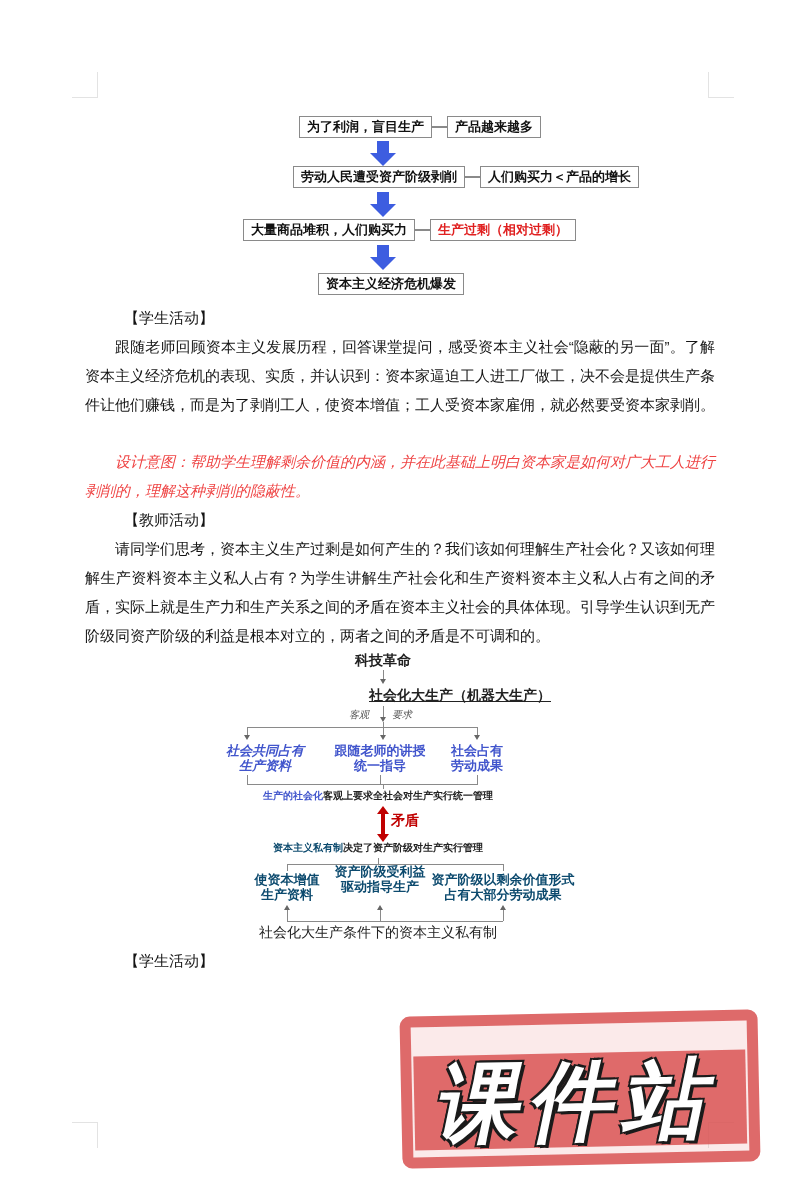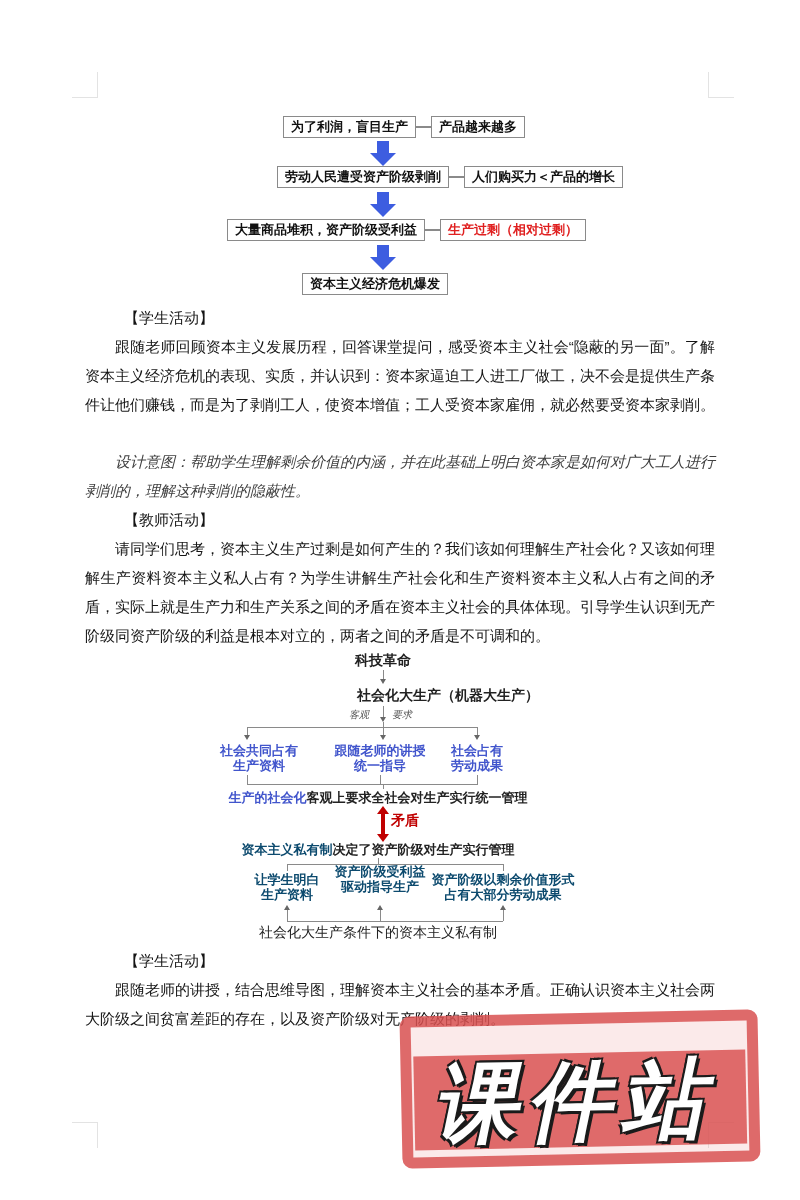--- a/index.html
+++ b/index.html
@@ -5,21 +5,21 @@
   html,body{margin:0;padding:0;background:#ffffff;}
   #page{position:relative;width:800px;height:1200px;background:#fff;overflow:hidden;
         font-family:"Liberation Sans",sans-serif;color:#1a1a1a;}
   
   .corner{position:absolute;width:25px;height:25px;}
   .corner.tl{left:72px;top:72px;border-right:1px solid #e3e3e3;border-bottom:1px solid #e3e3e3;}
   .corner.tr{left:708px;top:72px;border-left:1px solid #e3e3e3;border-bottom:1px solid #e3e3e3;}
   .corner.bl{left:72px;top:1122px;border-right:1px solid #e3e3e3;border-top:1px solid #e3e3e3;}
   .corner.br{left:708px;top:1122px;border-left:1px solid #e3e3e3;border-top:1px solid #e3e3e3;}
   
-  .f1row{position:absolute;display:flex;align-items:center;}
+  .f1row{position:absolute;display:flex;align-items:center;margin-left:16px;}
   .fbox{border:1.5px solid #8a8a8a;padding:1px 7px;font-weight:700;font-size:13px;color:#111;
         background:#fff;white-space:nowrap;height:22px;line-height:18px;box-sizing:border-box;}
   .fbox.redtxt{color:#e02020;}
   .fconn{width:15px;height:1.5px;background:#8a8a8a;}
   .barrow{position:absolute;width:26px;}
   .barrow .stem{margin:0 auto;width:12px;height:12px;background:#3d5de0;}
   .barrow .head{width:0;height:0;border-left:13px solid transparent;border-right:13px solid transparent;
                 border-top:13px solid #3d5de0;}
   
   .cx{position:absolute;transform:translateX(-50%);white-space:nowrap;}
@@ -30,32 +30,32 @@
   .ah-u{position:absolute;width:0;height:0;border-left:3px solid transparent;border-right:3px solid transparent;
         border-bottom:5px solid #666;}
   
   .d2h{font-weight:700;font-size:14px;color:#222;}
   .d2small{position:absolute;font-size:10px;color:#555;font-style:italic;
            font-family:"Liberation Serif",serif;white-space:nowrap;}
   .dblock{text-align:center;font-weight:700;font-size:13px;line-height:15px;}
   .blue{color:#4155cc;}
   .green{color:#0c4a6e;}
   .redc{color:#c00000;}
-  .d2line{font-weight:700;font-size:13px;color:#222;}
+  .d2line{font-weight:700;font-size:10px;color:#222;}
   .red-shaft{position:absolute;width:4px;background:#c00000;}
   .red-ah-u{position:absolute;width:0;height:0;border-left:6px solid transparent;border-right:6px solid transparent;
             border-bottom:8px solid #c00000;}
   .red-ah-d{position:absolute;width:0;height:0;border-left:6px solid transparent;border-right:6px solid transparent;
             border-top:8px solid #c00000;}
   
   .tblock{position:absolute;left:85px;width:630px;font-size:15px;line-height:29px;
           text-align:justify;color:#151515;}
   .hlabel{text-indent:2.6em;}
   .para{text-indent:2em;}
-  .kai{font-style:italic;font-family:"Liberation Serif",serif;text-indent:2em;color:#404040;}
+  .kai{font-style:italic;font-family:"Liberation Serif",serif;text-indent:2em;color:#ef4444;}
   
   .stamp{position:absolute;left:401px;top:1013px;width:358px;height:152px;transform:rotate(-1.2deg);
          pointer-events:none;}
   .stamp-frame{position:absolute;left:0;top:0;right:0;bottom:0;border:11px solid rgba(216,80,80,.85);
                border-radius:10px;}
   .stamp-tint{position:absolute;left:11px;top:11px;right:11px;bottom:11px;background:rgba(238,160,160,.22);}
   .stamp-band{position:absolute;left:13px;right:13px;top:40px;bottom:18px;background:rgba(217,83,83,.85);}
   .stamp-text{position:absolute;left:0;right:0;top:32px;text-align:center;font-size:84px;font-weight:700;
               color:#fff;letter-spacing:10px;transform:skewX(-13deg) scaleY(1.04);
               text-shadow:-2px -2px 0 #1b1b1b,2px -2px 0 #1b1b1b,-2px 2px 0 #1b1b1b,2px 2px 0 #1b1b1b,
@@ -84,21 +84,21 @@
     <div class="f1row" style="left:277px;top:166px;">
       <div class="fbox">劳动人民遭受资产阶级剥削</div>
       <div class="fconn"></div>
       <div class="fbox">人们购买力＜产品的增长</div>
     </div>
     <div class="barrow" style="left:370px;top:192px;">
       <div class="stem"></div>
         <div class="head"></div>
     </div>
     <div class="f1row" style="left:227px;top:219px;">
-      <div class="fbox">大量商品堆积，资产阶级受利益</div>
+      <div class="fbox">大量商品堆积，人们购买力</div>
       <div class="fconn"></div>
       <div class="fbox redtxt">生产过剩（相对过剩）</div>
     </div>
     <div class="barrow" style="left:370px;top:245px;">
       <div class="stem"></div>
         <div class="head"></div>
     </div>
     <div class="f1row" style="left:302px;top:273px;">
       <div class="fbox">资本主义经济危机爆发</div>
     </div>
@@ -107,37 +107,37 @@
   <div class="tblock hlabel" style="top:303px;">【学生活动】</div>
   <div class="tblock para" style="top:332px;">跟随老师回顾资本主义发展历程，回答课堂提问，感受资本主义社会“隐蔽的另一面”。了解资本主义经济危机的表现、实质，并认识到：资本家逼迫工人进工厂做工，决不会是提供生产条件让他们赚钱，而是为了剥削工人，使资本增值；工人受资本家雇佣，就必然要受资本家剥削。</div>
   <div class="tblock kai" style="top:448px;">设计意图：帮助学生理解剩余价值的内涵，并在此基础上明白资本家是如何对广大工人进行剥削的，理解这种剥削的隐蔽性。</div>
   <div class="tblock hlabel" style="top:505px;">【教师活动】</div>
   <div class="tblock para" style="top:534px;">请同学们思考，资本主义生产过剩是如何产生的？我们该如何理解生产社会化？又该如何理解生产资料资本主义私人占有？为学生讲解生产社会化和生产资料资本主义私人占有之间的矛盾，实际上就是生产力和生产关系之间的矛盾在资本主义社会的具体体现。引导学生认识到无产阶级同资产阶级的利益是根本对立的，两者之间的矛盾是不可调和的。</div>
 
   <div>
     <div class="cx d2h" style="left:383px;top:652px;">科技革命</div>
     <div class="vline" style="left:383px;top:670px;height:9px;"></div>
     <div class="ah-d" style="left:380px;top:679px;"></div>
-    <div class="cx d2h" style="left:448px;top:687px;">社会化大生产（机器大生产）</div>
+    <div class="cx d2h" style="left:460px;top:687px;text-decoration:underline;">社会化大生产（机器大生产）</div>
 
     <div class="d2small" style="left:349px;top:708px;">客观</div>
     <div class="d2small" style="left:392px;top:708px;">要求</div>
     <div class="vline" style="left:383px;top:706px;height:11px;"></div>
     <div class="ah-d" style="left:380px;top:717px;"></div>
 
     <div class="vline" style="left:383px;top:722px;height:5px;"></div>
     <div class="hline" style="left:247px;top:727px;width:231px;"></div>
     <div class="vline" style="left:247px;top:727px;height:8px;"></div>
     <div class="vline" style="left:383px;top:727px;height:8px;"></div>
     <div class="vline" style="left:477px;top:727px;height:8px;"></div>
     <div class="ah-d" style="left:244px;top:735px;"></div>
     <div class="ah-d" style="left:380px;top:735px;"></div>
     <div class="ah-d" style="left:474px;top:735px;"></div>
 
-    <div class="cx dblock blue" style="left:259px;top:743px;">
+    <div class="cx dblock blue" style="left:265px;top:743px;font-style:italic;">
       <div>社会共同占有</div>
       <div>生产资料</div>
     </div>
     <div class="cx dblock blue" style="left:380px;top:743px;">
       <div>跟随老师的讲授</div>
       <div>统一指导</div>
     </div>
     <div class="cx dblock blue" style="left:477px;top:743px;">
       <div>社会占有</div>
       <div>劳动成果</div>
@@ -162,21 +162,21 @@
       <span class="green">资本主义私有制</span><span>决定了资产阶级对生产实行管理</span>
     </div>
 
     <div class="vline" style="left:378px;top:858px;height:6px;"></div>
     <div class="hline" style="left:287px;top:864px;width:216px;"></div>
     <div class="vline" style="left:287px;top:864px;height:7px;"></div>
     <div class="vline" style="left:380px;top:864px;height:7px;"></div>
     <div class="vline" style="left:503px;top:864px;height:7px;"></div>
 
     <div class="cx dblock green" style="left:287px;top:872px;">
-      <div>让学生明白</div>
+      <div>使资本增值</div>
       <div>生产资料</div>
     </div>
     <div class="cx dblock green" style="left:380px;top:864px;">
       <div>资产阶级受利益</div>
       <div>驱动指导生产</div>
     </div>
     <div class="cx dblock green" style="left:503px;top:872px;">
       <div>资产阶级以剩余价值形式</div>
       <div>占有大部分劳动成果</div>
     </div>
@@ -186,21 +186,20 @@
     <div class="ah-u" style="left:500px;top:905px;"></div>
     <div class="vline" style="left:287px;top:910px;height:11px;"></div>
     <div class="vline" style="left:380px;top:910px;height:11px;"></div>
     <div class="vline" style="left:503px;top:910px;height:11px;"></div>
     <div class="hline" style="left:287px;top:921px;width:216px;"></div>
 
     <div class="cx" style="left:378px;top:924px;font-size:14px;color:#222;">社会化大生产条件下的资本主义私有制</div>
   </div>
 
   <div class="tblock hlabel" style="top:946px;">【学生活动】</div>
-  <div class="tblock para" style="top:975px;">跟随老师的讲授，结合思维导图，理解资本主义社会的基本矛盾。正确认识资本主义社会两大阶级之间贫富差距的存在，以及资产阶级对无产阶级的剥削。</div>
 
   <div class="stamp">
     <div class="stamp-tint"></div>
     <div class="stamp-band"></div>
     <div class="stamp-frame"></div>
     <div class="stamp-text">课件站</div>
   </div>
 
 </div>
 

